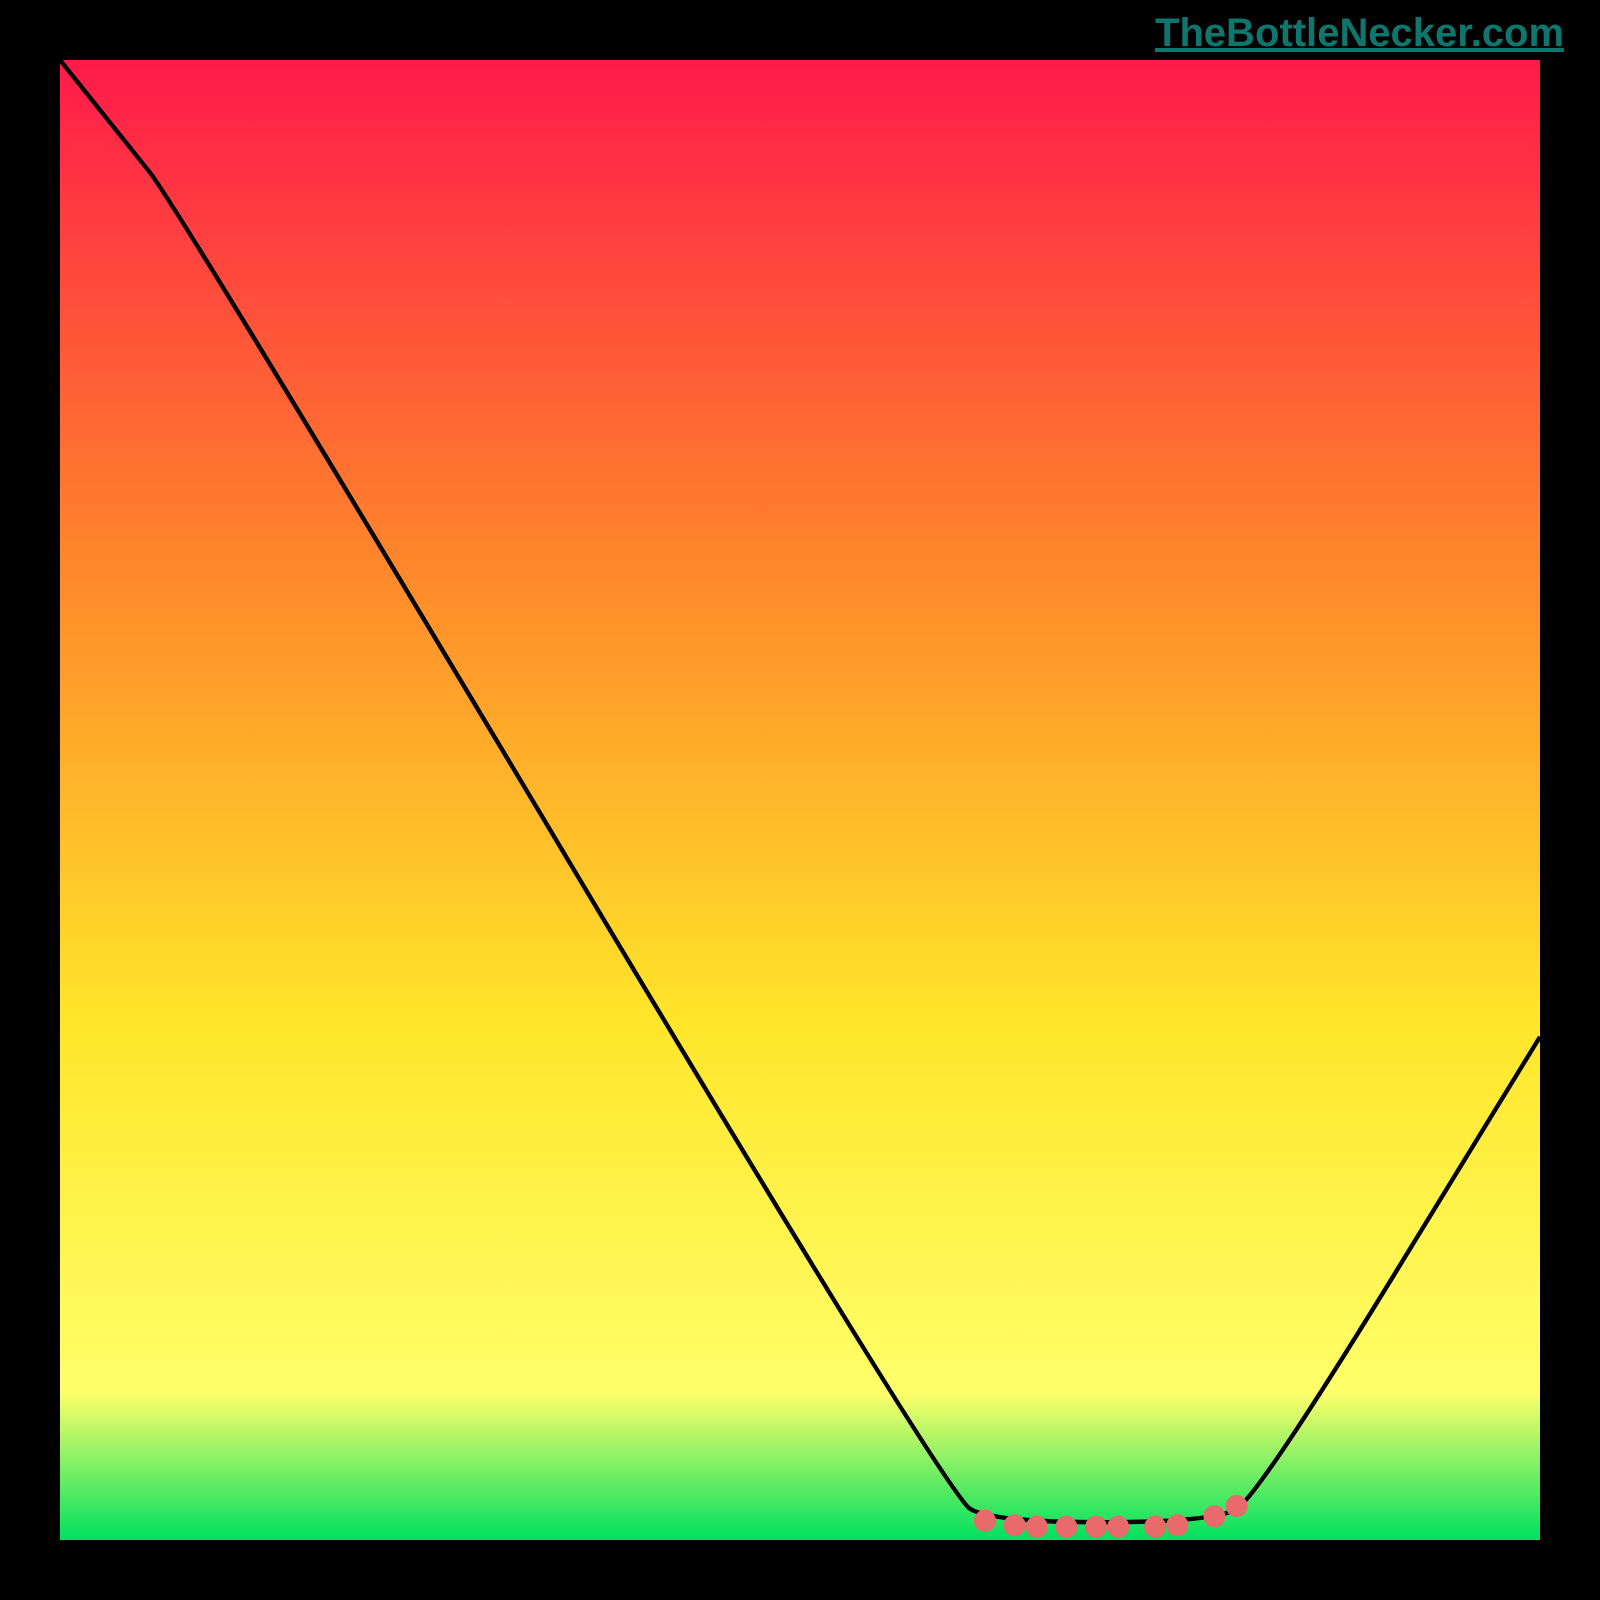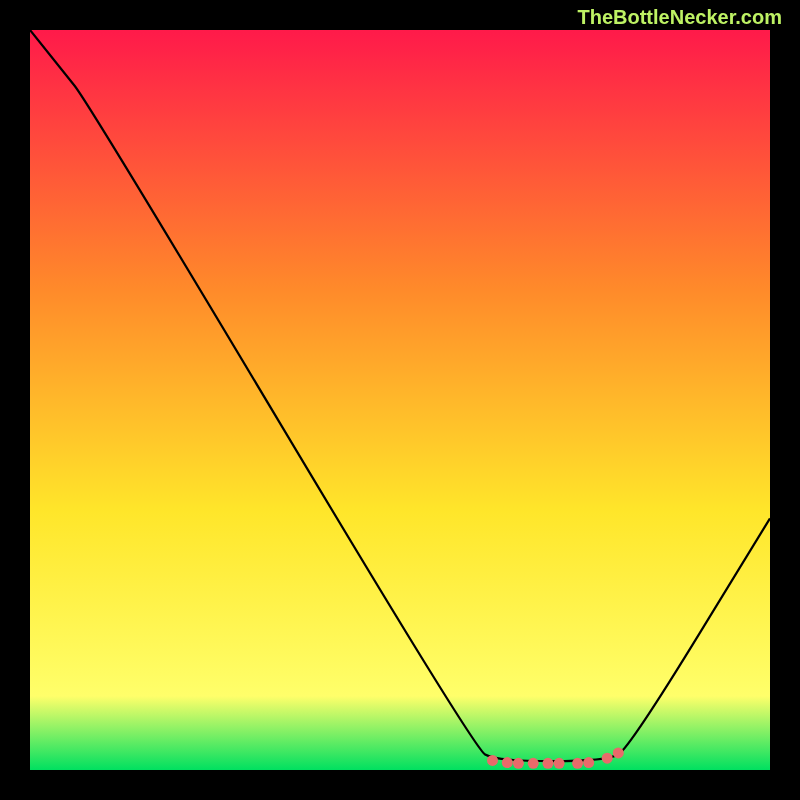--- a/index.html
+++ b/index.html
@@ -14,24 +14,25 @@
   .container {
     position: relative;
     width: 800px;
     height: 800px;
     background: #000;
   }
   .watermark {
     position: absolute;
     top: 6px;
     right: 18px;
-    color: #bef264;
+    color: #0f766e;
     font-size: 20px;
     font-weight: bold;
     z-index: 10;
+    text-decoration: underline;
   }
   .plot-area {
     position: absolute;
     left: 30px;
     top: 30px;
     width: 740px;
     height: 740px;
   }
   svg {
     display: block;

